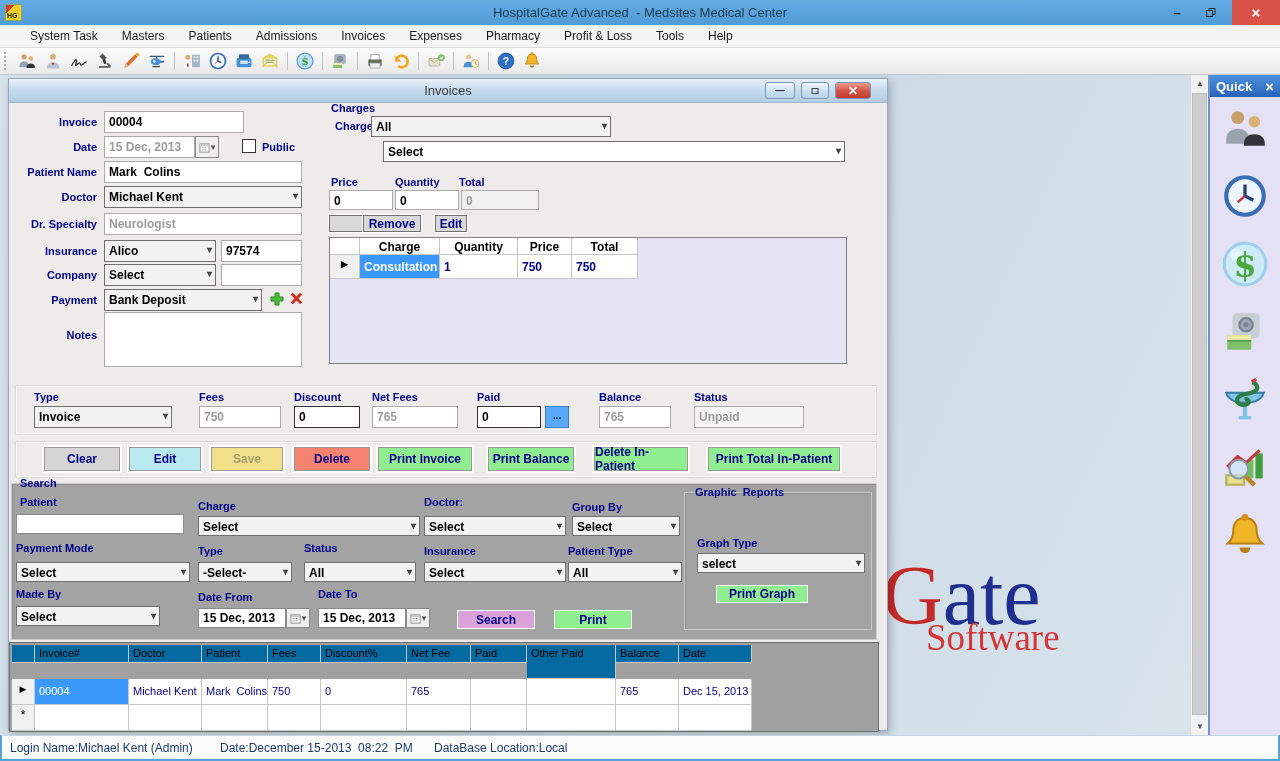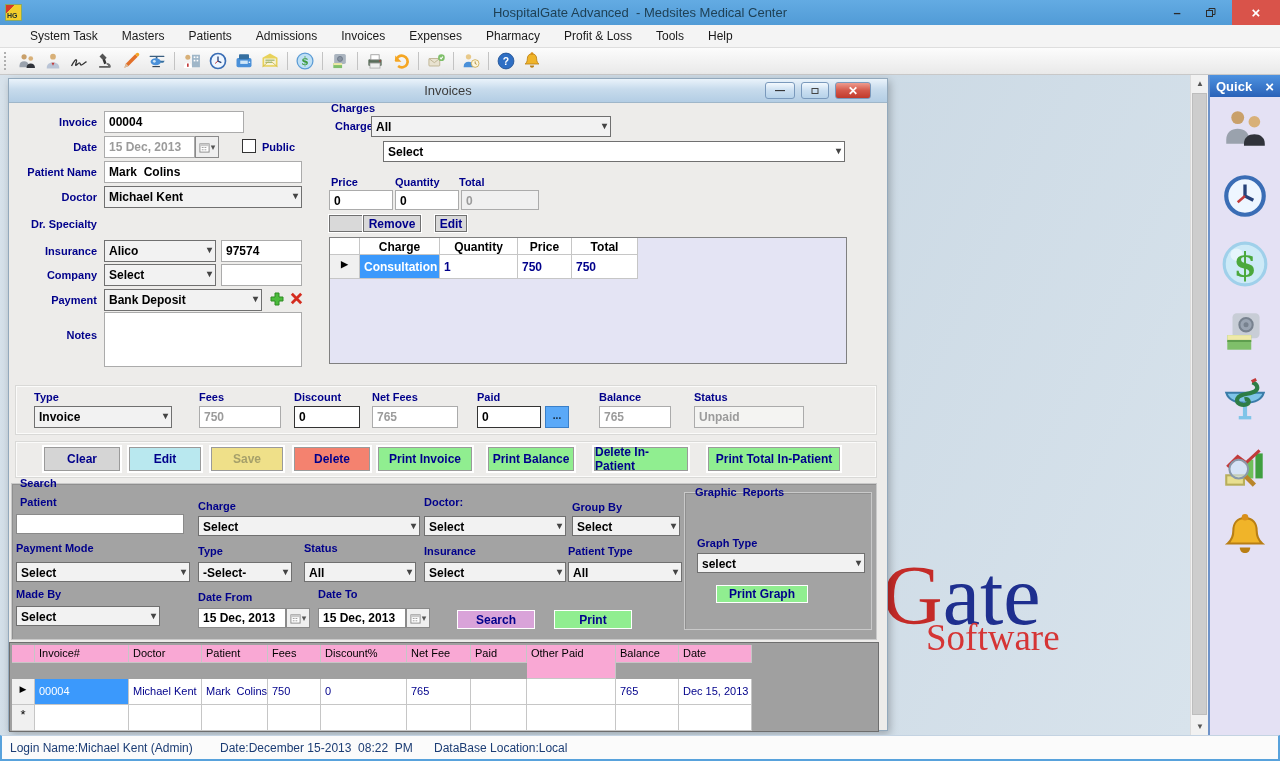--- a/index.html
+++ b/index.html
@@ -66,21 +66,21 @@
   
   #searchpanel{position:absolute;left:2px;top:404px;width:866px;height:157px;background:#A3A3A3;border:1px solid #C9C9C9;box-shadow:inset 1px 1px 0 #8f8f8f;}
   #searchpanel .lbl, #gbox .lbl{color:#00008B;}
   .input{position:absolute;background:#fff;border:1px solid #8a8a8a;font:bold 12px "Liberation Sans",sans-serif;padding:0 4px;}
   #gbox{position:absolute;left:672px;top:8px;width:188px;height:138px;border:1px solid #C9C9C9;box-shadow:inset 1px 1px 0 #8f8f8f;}
   .flatbtn{position:absolute;border:1px solid #fff;font:bold 12px "Liberation Sans",sans-serif;color:#00008B;display:flex;align-items:center;justify-content:center;}
 
   
   #resultpanel{position:absolute;left:0px;top:563px;width:870px;height:90px;background:#A0A0A0;border:1px solid #6e6e6e;}
   .rc{border-right:1px solid #C6C6C6;border-bottom:1px solid #C6C6C6;font:11px "Liberation Sans",sans-serif;padding:2px 4px 0 4px;white-space:pre;overflow:hidden;}
-  .rc.hd{background:#f9a8d4;color:#000;}
+  .rc.hd{background:#0369a1;color:#000;}
   .rc.sel{background:#F0F0F0;text-align:center;font-size:9px;padding-top:5px;color:#000;}
   .rc.data{background:#fff;color:#00008B;padding-top:6px;}
   .rc.cur{background:#3B99FC;color:#fff;padding-top:6px;}
 
   
   #vscroll{left:1190px;top:75px;width:18px;height:660px;background:#F1F1F1;border-left:1px solid #DCDCDC;}
   .scr-arrow{position:absolute;left:0;width:18px;height:17px;display:flex;align-items:center;justify-content:center;color:#555;font-size:8px;background:#F1F1F1;}
   #scr-thumb{position:absolute;left:1px;top:18px;width:15px;height:622px;background:#CDCDCD;border:1px solid #bdbdbd;}
 
   
@@ -305,20 +305,21 @@
   <div class="checkbox" style="left:233px;top:60px;"></div>
   <div class="lbl" style="left:253px;top:62px;">Public</div>
 
   <div class="lbl-r" style="top:87px;">Patient Name</div>
   <div class="field" style="left:95px;top:82px;width:198px;height:22px;">Mark  Colins</div>
 
   <div class="lbl-r" style="top:112px;">Doctor</div>
   <div class="combo" style="left:95px;top:107px;width:198px;height:22px;"><span>Michael Kent</span><span class="arr">▾</span></div>
 
   <div class="lbl-r" style="top:139px;">Dr. Specialty</div>
+  <div class="field gray" style="left:95px;top:134px;width:198px;height:22px;">Neurologist</div>
 
   <div class="lbl-r" style="top:166px;">Insurance</div>
   <div class="combo" style="left:95px;top:161px;width:112px;height:22px;"><span>Alico</span><span class="arr">▾</span></div>
   <div class="field" style="left:212px;top:161px;width:81px;height:22px;">97574</div>
 
   <div class="lbl-r" style="top:190px;">Company</div>
   <div class="combo" style="left:95px;top:185px;width:112px;height:22px;"><span>Select</span><span class="arr">▾</span></div>
   <div class="field" style="left:212px;top:185px;width:81px;height:22px;"></div>
 
   <div class="lbl-r" style="top:215px;">Payment</div>

